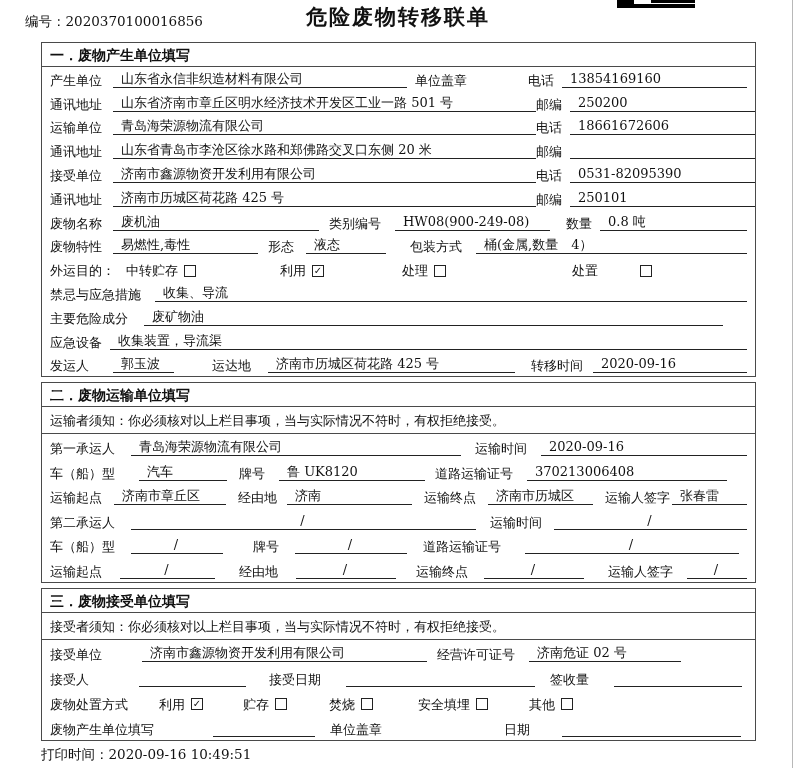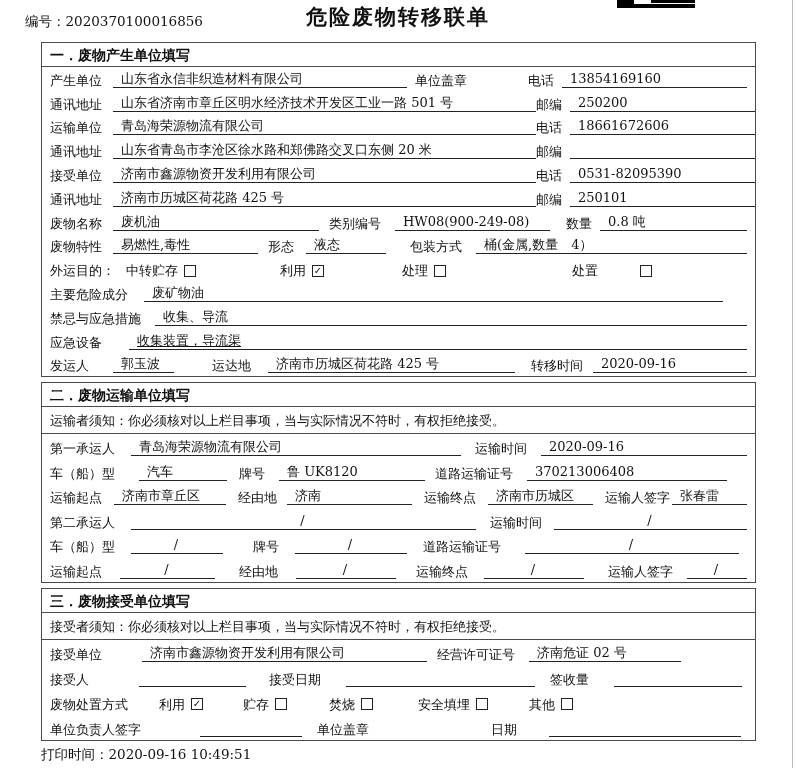--- a/index.html
+++ b/index.html
@@ -133,30 +133,30 @@
           <span class="cbg" style="margin-left: 78px;">
             <span class="cbl">处理</span>
             <span class="cb"></span>
           </span>
           <span class="cbg" style="margin-left: 126px; gap: 36px;">
             <span class="cbl">处置</span>
             <span class="cb"></span>
           </span>
         </div>
         <div class="form-row">
+          <span class="lbl">禁忌与应急措施</span>
+          <span class="val fill" style="margin-left: 14px;">收集、导流</span>
+        </div>
+        <div class="form-row">
           <span class="lbl">主要危险成分</span>
           <span class="val fill" style="margin-left: 16px; margin-right: 24px;">废矿物油</span>
         </div>
         <div class="form-row">
-          <span class="lbl">禁忌与应急措施</span>
-          <span class="val fill" style="margin-left: 14px;">收集、导流</span>
-        </div>
-        <div class="form-row">
           <span class="lbl">应急设备</span>
-          <span class="val fill" style="margin-left: 27px; text-decoration: underline;">收集装置，导流渠</span>
+          <span class="val fill" style="margin-left: 8px;">收集装置，导流渠</span>
         </div>
         <div class="form-row">
           <span class="lbl">发运人</span>
           <span class="val" style="width: 61px; margin-left: 24px;">郭玉波</span>
           <span class="lbl" style="margin-left: 38px;">运达地</span>
           <span class="val" style="width: 247px; margin-left: 17px;">济南市历城区荷花路 425 号</span>
           <span class="lbl" style="margin-left: 16px;">转移时间</span>
           <span class="val fill" style="margin-left: 10px;">2020-09-16</span>
         </div>
       </div>
@@ -246,21 +246,21 @@
           <span class="cbg" style="margin-left: 45px;">
             <span class="cbl">安全填埋</span>
             <span class="cb"></span>
           </span>
           <span class="cbg" style="margin-left: 41px;">
             <span class="cbl">其他</span>
             <span class="cb"></span>
           </span>
         </div>
         <div class="form-row">
-          <span class="lbl">单位负责人签字</span>
+          <span class="lbl">废物产生单位填写</span>
           <span class="val" style="width: 102px; margin-left: 59px;"></span>
           <span class="lbl" style="margin-left: 15px;">单位盖章</span>
           <span class="lbl" style="margin-left: 122px;">日期</span>
           <span class="val fill" style="margin-left: 32px; margin-right: 6px;"></span>
         </div>
       </div>
     </div>
 
   <div class="doc-footer"><span>打印时间：</span><span>2020-09-16 10:49:51</span></div>
 

